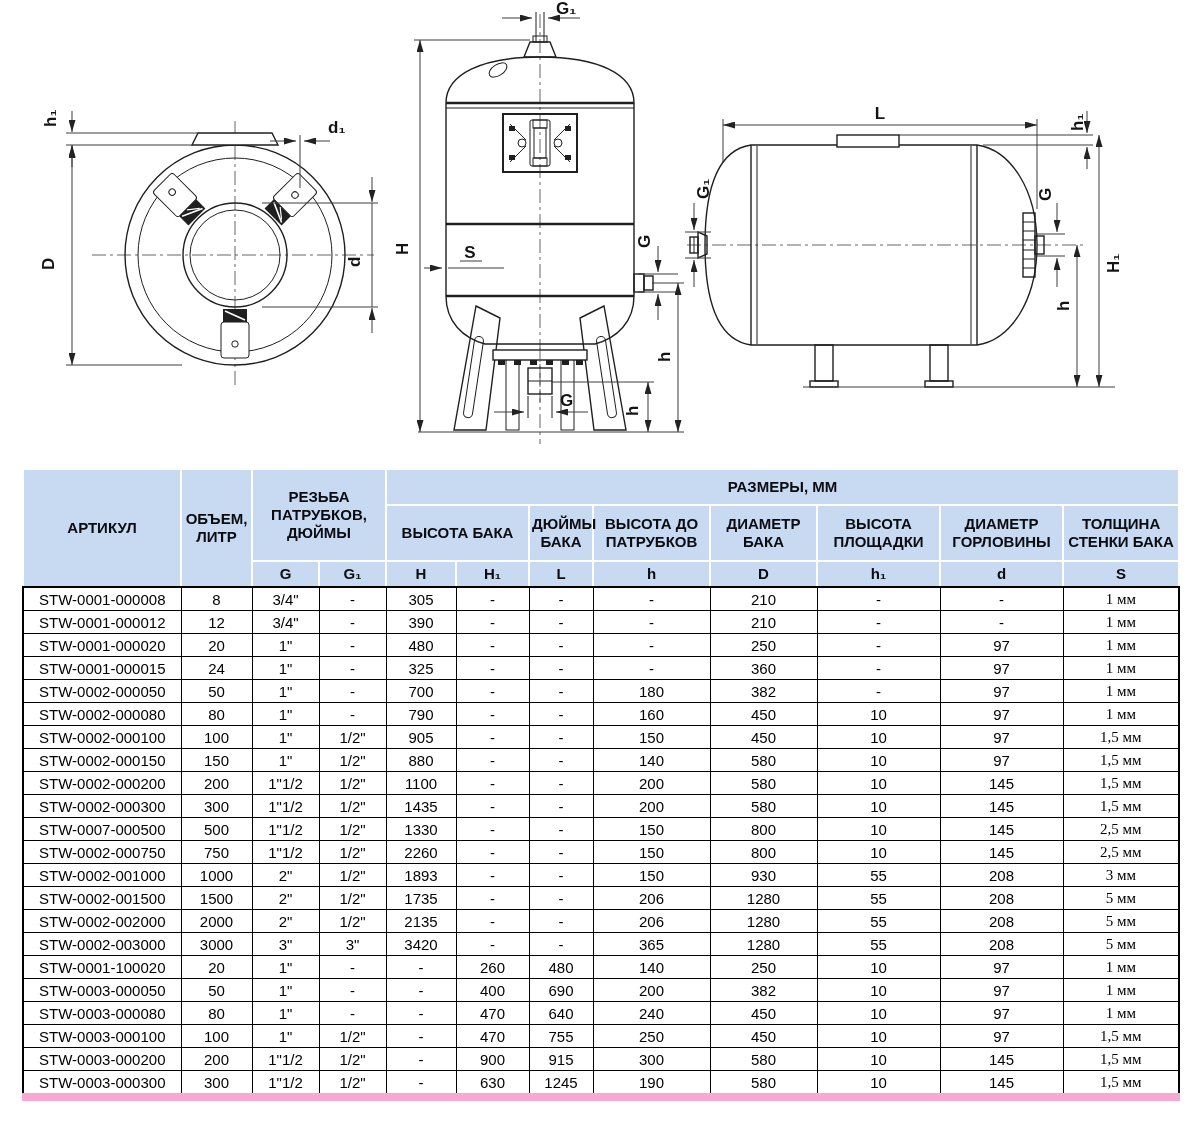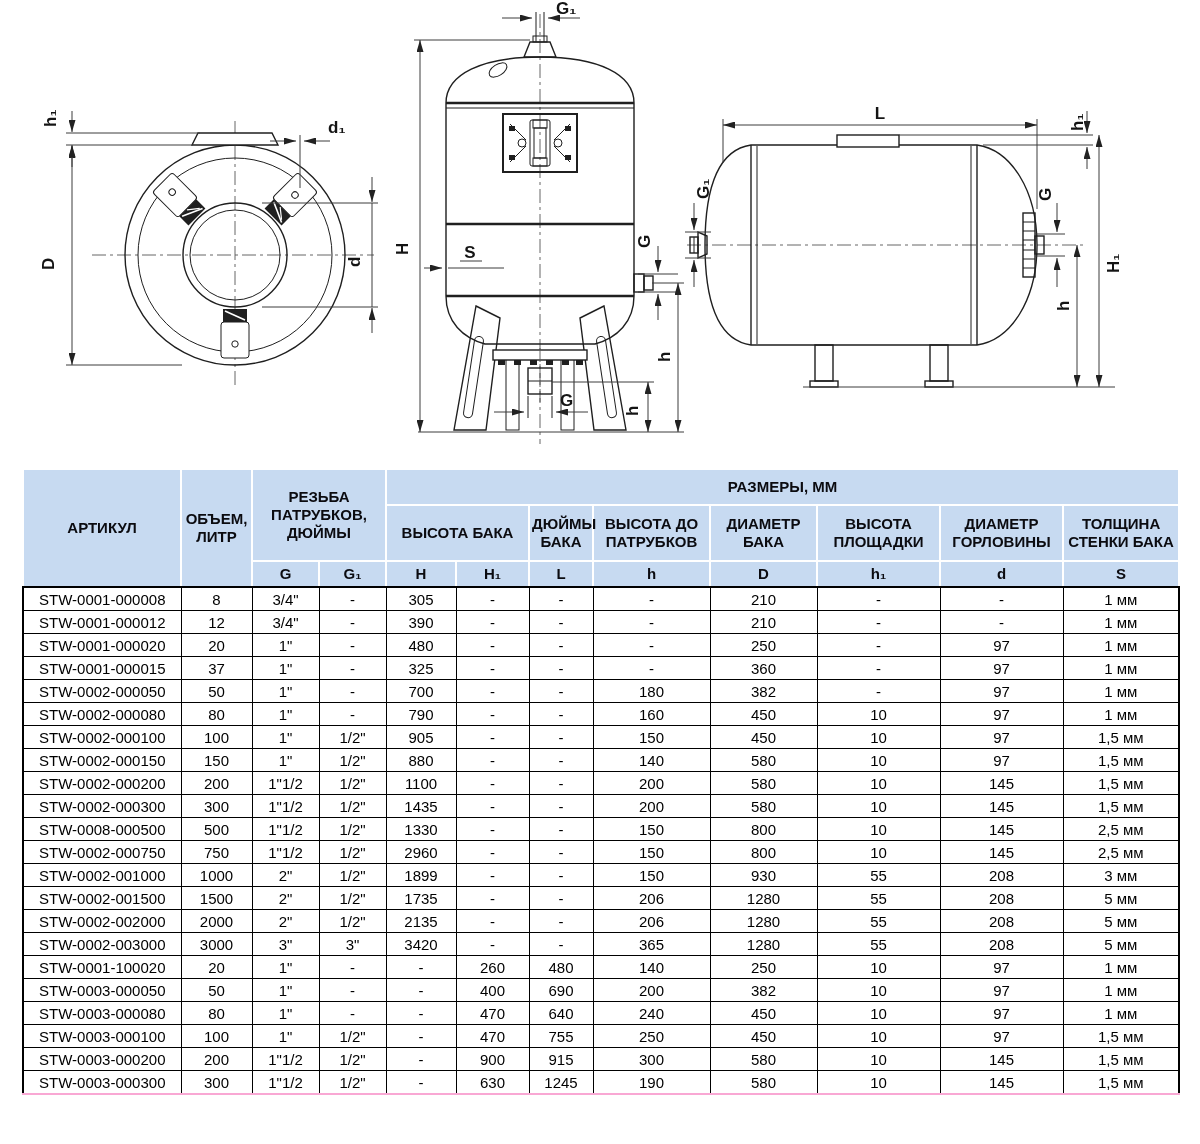--- a/index.html
+++ b/index.html
@@ -23,22 +23,22 @@
   table.spec{border-collapse:collapse;table-layout:fixed;width:1156px;margin-left:22px;margin-top:6px;}
   table.spec th{background:#c7daf1;border:2px solid #fff;color:#0b0b10;font-weight:bold;
       font-size:15px;line-height:1.22;text-align:center;vertical-align:middle;padding:1px 2px;}
   table.spec tr.r1 th{height:32px;}
   table.spec tr.r2 th{height:52px;}
   table.spec tr.sym th{height:22px;border-bottom:2px solid #000;}
   table.spec th[rowspan="3"]{border-bottom:2px solid #000;}
   table.spec td{border:1px solid #000;font-size:15px;color:#000;text-align:center;
       height:22px;padding:0 2px;white-space:nowrap;overflow:hidden;}
   table.spec td:first-child{border-left:2px solid #000;}
-  table.spec td:last-child{border-right:2px solid #000;}
-  table.spec tbody tr:last-child td{border-bottom:2px solid #f9a8d4;}
+  table.spec td:last-child{border-right:2px solid #000;font-family:Liberation Serif, serif;}
+  table.spec tbody tr:last-child td{border-bottom:8px solid #f9a8d4;}
 </style>
 </head>
 <body>
 
 <div class="page">
 
   <div class="drawings">
 
     <svg id="dwg-top-view" class="dwg" width="360" height="310" viewBox="0 0 360 310">
       <defs>
@@ -356,21 +356,21 @@
           <td>-</td>
           <td>-</td>
           <td>-</td>
           <td>250</td>
           <td>-</td>
           <td>97</td>
           <td>1 мм</td>
         </tr>
         <tr>
           <td>STW-0001-000015</td>
-          <td>37</td>
+          <td>24</td>
           <td>1"</td>
           <td>-</td>
           <td>325</td>
           <td>-</td>
           <td>-</td>
           <td>-</td>
           <td>360</td>
           <td>-</td>
           <td>97</td>
           <td>1 мм</td>
@@ -453,53 +453,53 @@
           <td>1435</td>
           <td>-</td>
           <td>-</td>
           <td>200</td>
           <td>580</td>
           <td>10</td>
           <td>145</td>
           <td>1,5 мм</td>
         </tr>
         <tr>
-          <td>STW-0008-000500</td>
+          <td>STW-0007-000500</td>
           <td>500</td>
           <td>1"1/2</td>
           <td>1/2"</td>
           <td>1330</td>
           <td>-</td>
           <td>-</td>
           <td>150</td>
           <td>800</td>
           <td>10</td>
           <td>145</td>
           <td>2,5 мм</td>
         </tr>
         <tr>
           <td>STW-0002-000750</td>
           <td>750</td>
           <td>1"1/2</td>
           <td>1/2"</td>
-          <td>2960</td>
+          <td>2260</td>
           <td>-</td>
           <td>-</td>
           <td>150</td>
           <td>800</td>
           <td>10</td>
           <td>145</td>
           <td>2,5 мм</td>
         </tr>
         <tr>
           <td>STW-0002-001000</td>
           <td>1000</td>
           <td>2"</td>
           <td>1/2"</td>
-          <td>1899</td>
+          <td>1893</td>
           <td>-</td>
           <td>-</td>
           <td>150</td>
           <td>930</td>
           <td>55</td>
           <td>208</td>
           <td>3 мм</td>
         </tr>
         <tr>
           <td>STW-0002-001500</td>

